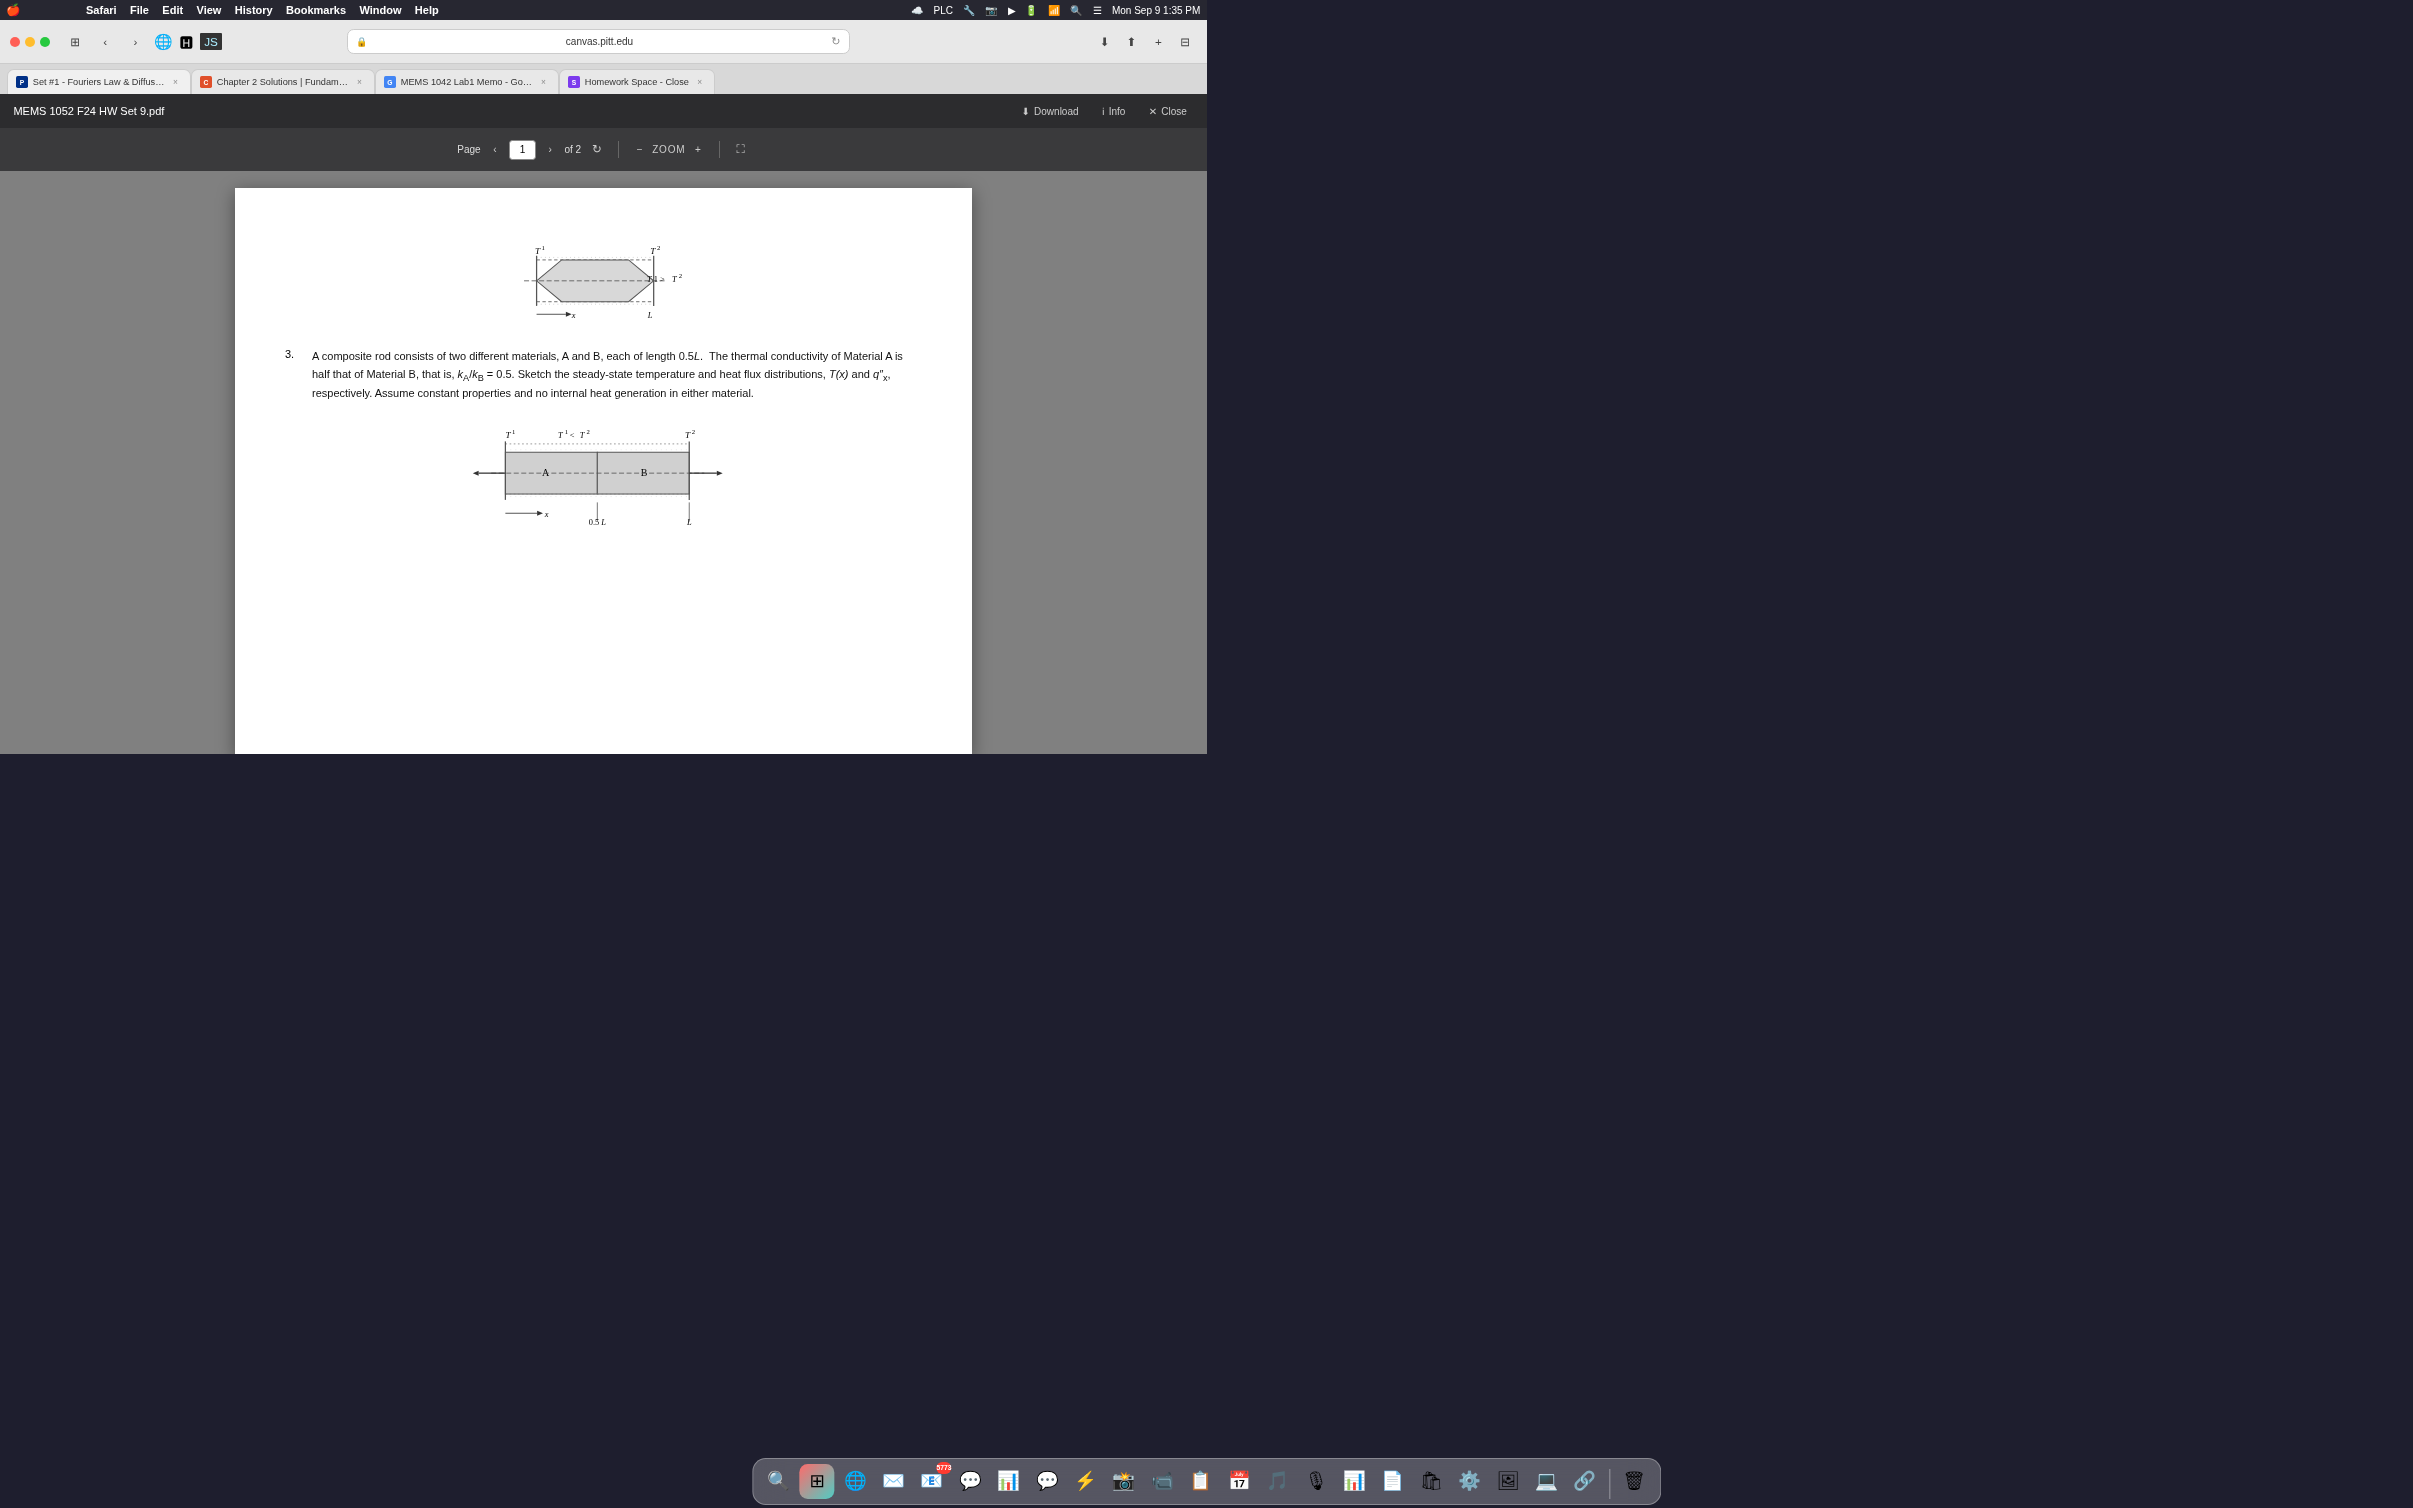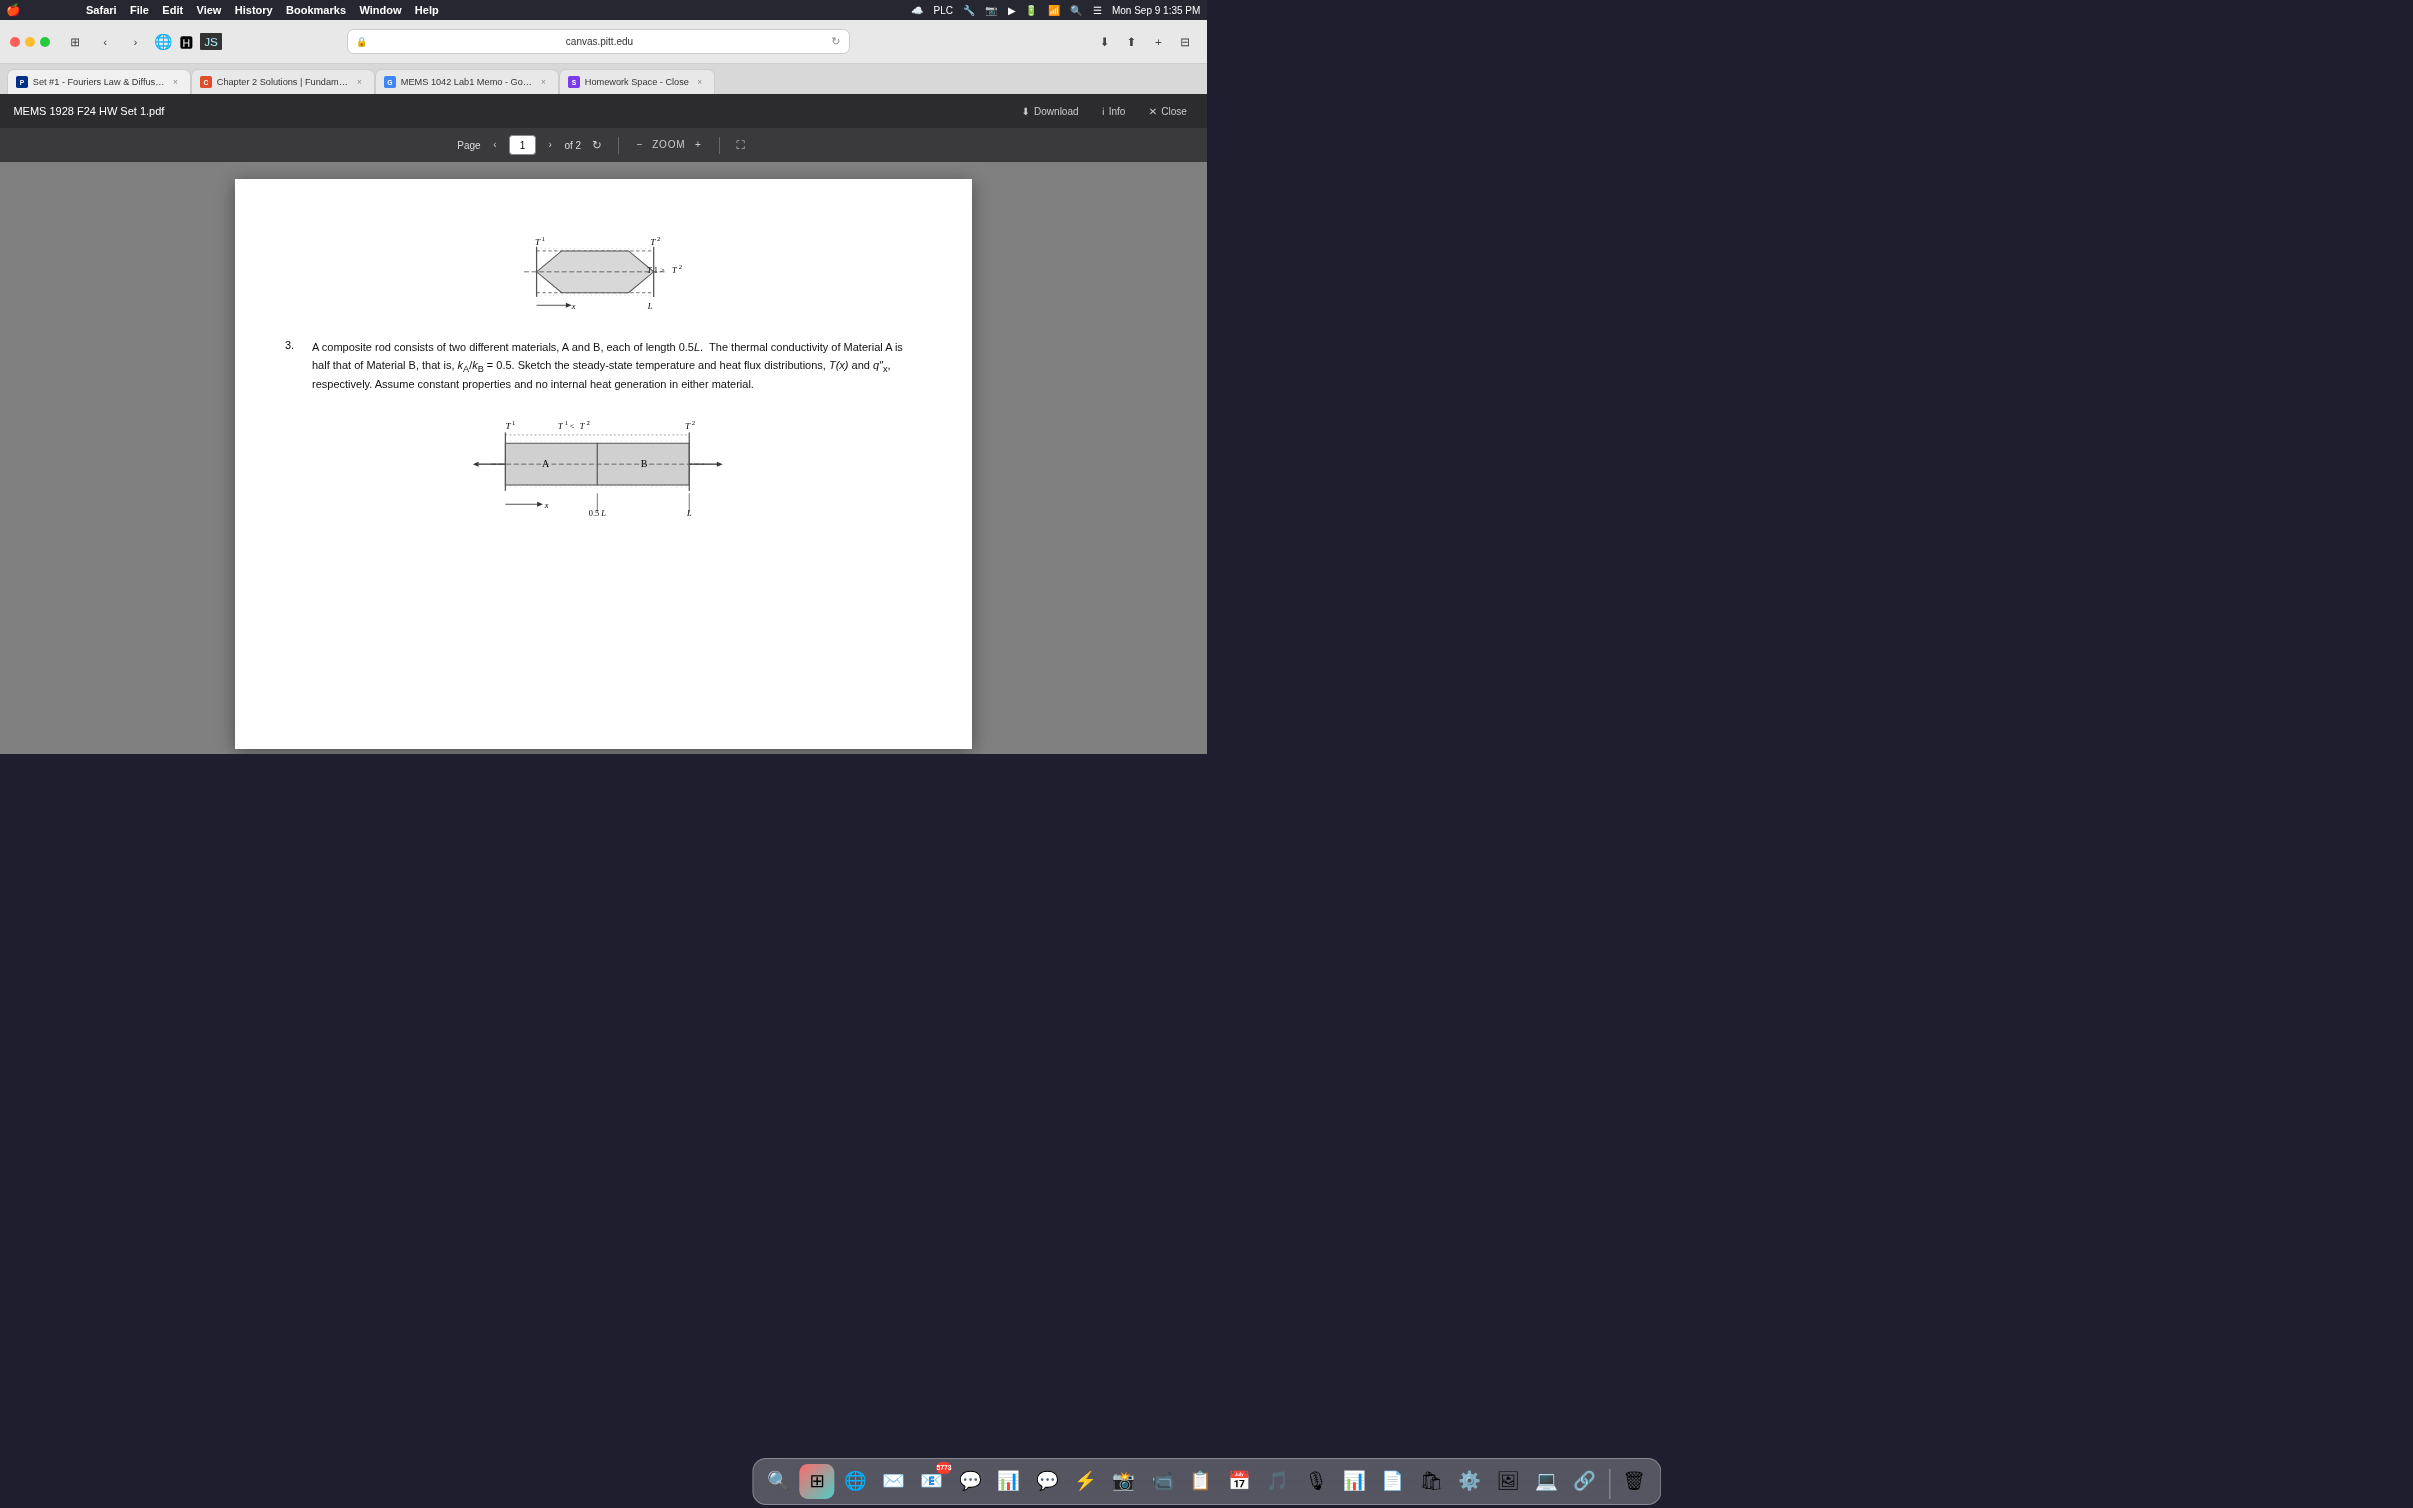--- a/index.html
+++ b/index.html
@@ -187,21 +187,21 @@
       gap: 4.2px;
       color: #ccc;
       font-size: 10px;
       cursor: pointer;
       padding: 3.4px 6.7px;
       border-radius: 4.2px;
     }
 
     
     .pdf-toolbar {
-      height: 34px;
+      height: 43px;
       background: #3a3a3c;
       display: flex;
       align-items: center;
       padding: 0 13.4px;
       gap: 6.7px;
       color: #ddd;
       font-size: 10px;
     }
     .pdf-toolbar-spacer { flex: 1; }
     .page-nav {
@@ -455,21 +455,21 @@
       <span class="tab-close">×</span>
     </div>
     <div class="tab">
       <div class="tab-favicon studyx-tab-icon" style="background:#7c3aed;color:#fff;font-size:6.7px;font-weight:bold;width:11.7px;height:11.7px;border-radius:1.7px;display:flex;align-items:center;justify-content:center;">S</div>
       <span class="tab-title">Homework Space - Close</span>
       <span class="tab-close">×</span>
     </div>
   </div>
 
   <div class="pdf-header">
-    <span class="pdf-title">MEMS 1928 F24 HW Set 1.pdf</span>
+    <span class="pdf-title">MEMS 1052 F24 HW Set 9.pdf</span>
     <div class="pdf-header-btn">
       <span>⬇</span>
       <span>Download</span>
     </div>
     <div class="pdf-header-btn">
       <span>ℹ</span>
       <span>Info</span>
     </div>
     <div class="pdf-header-btn">
       <span>✕</span>

